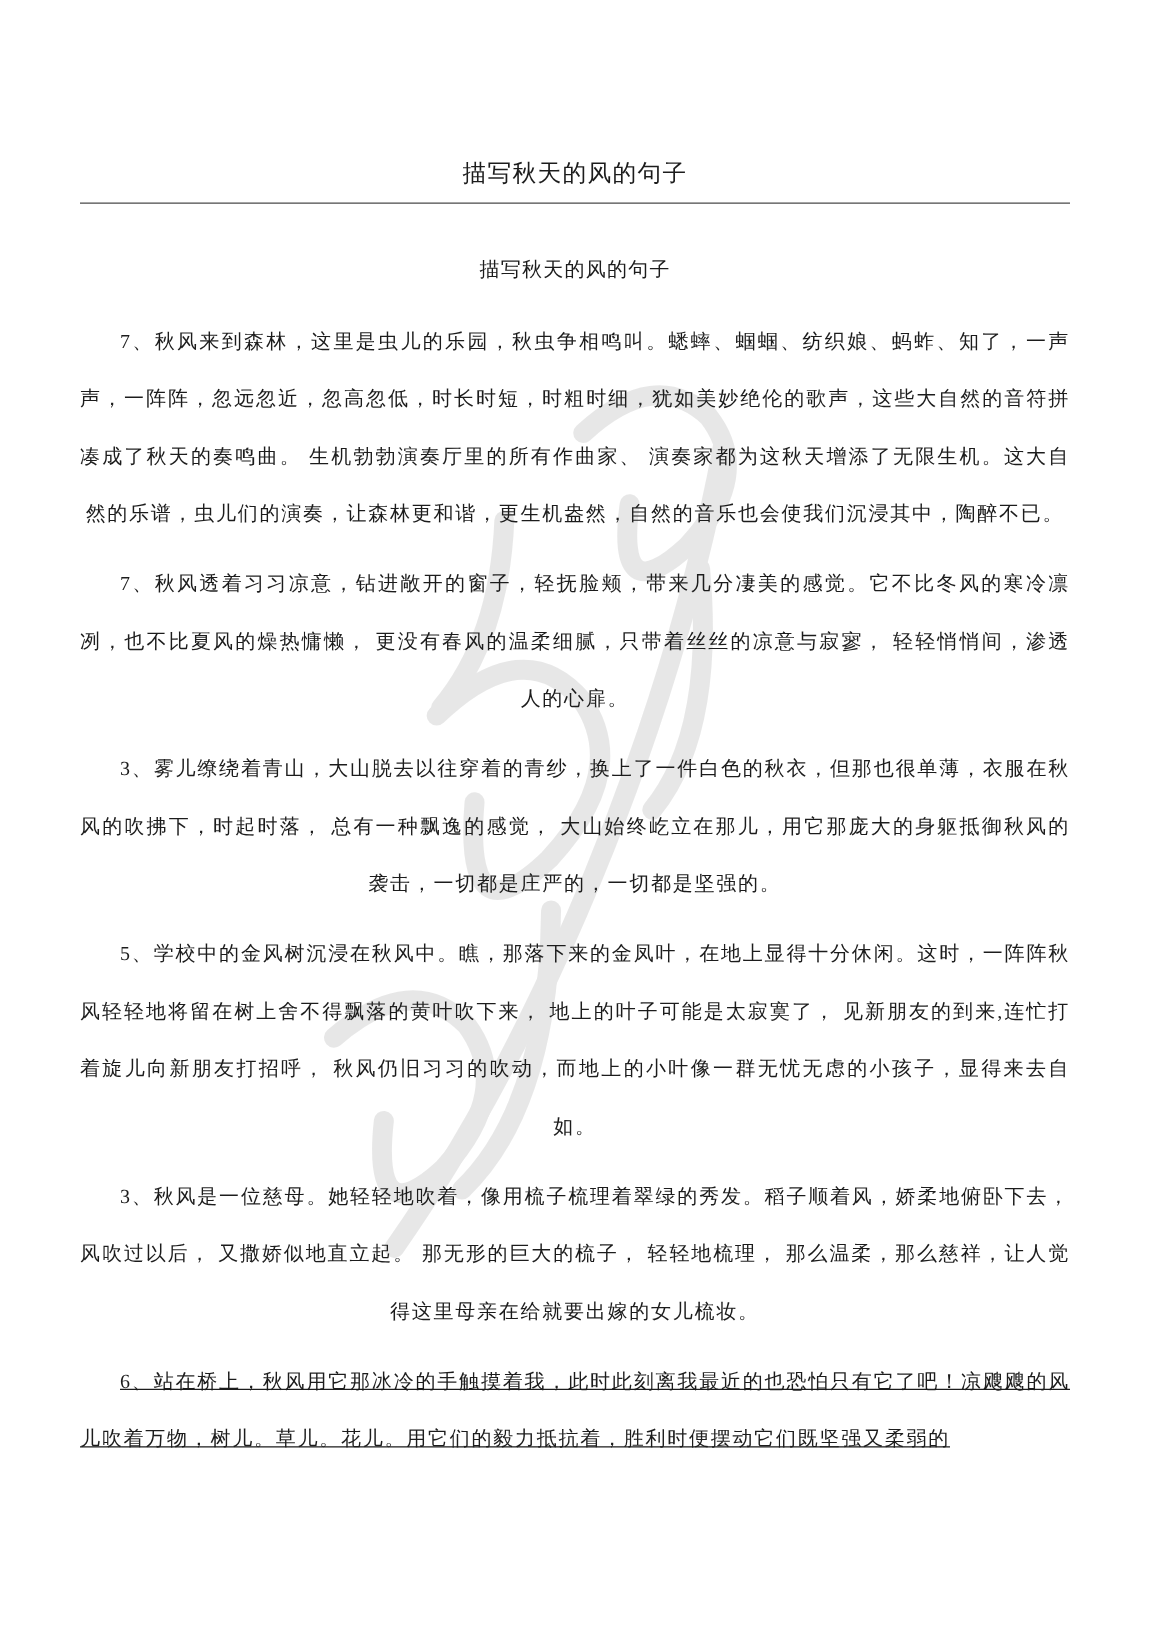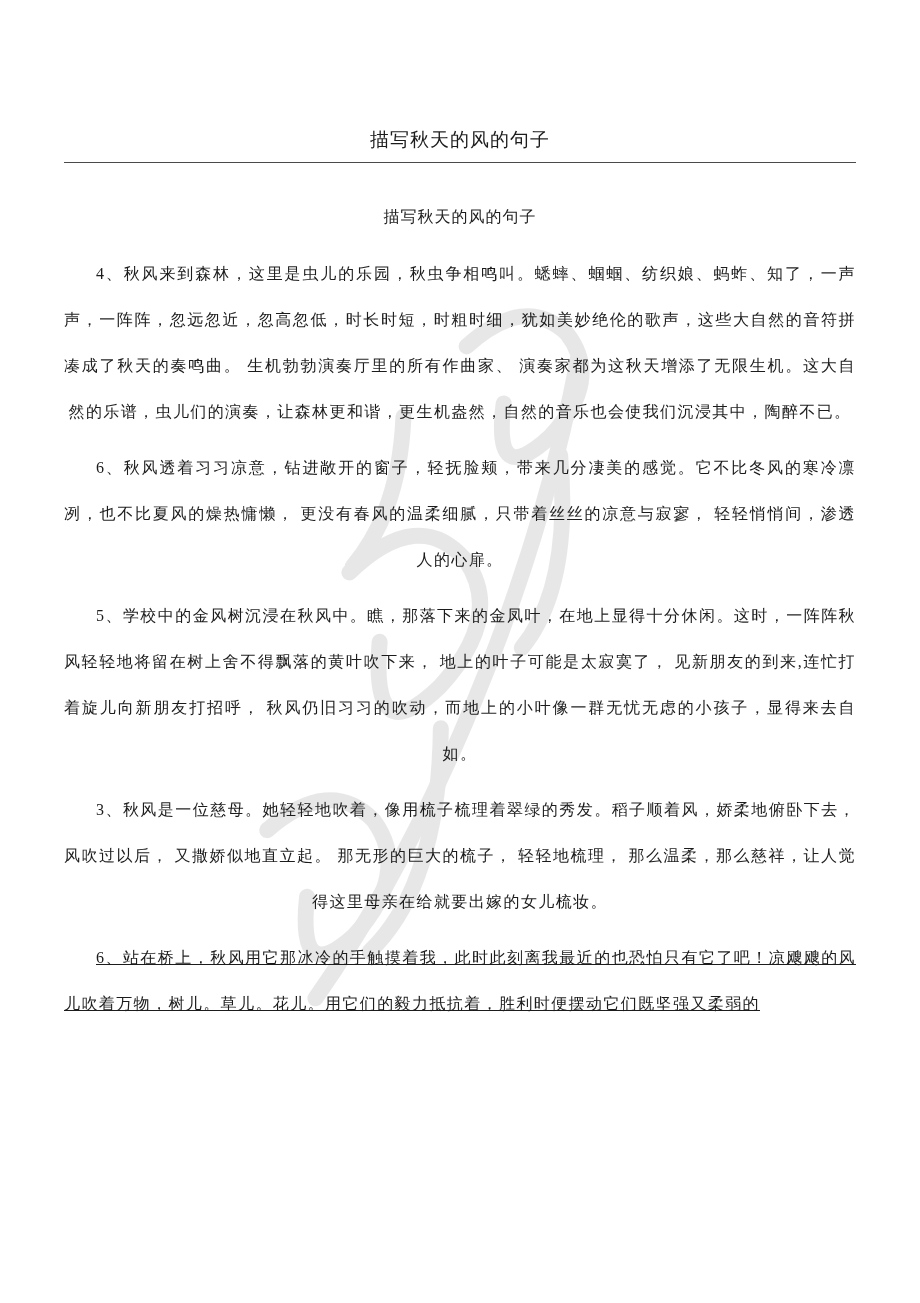--- a/index.html
+++ b/index.html
@@ -104,21 +104,22 @@
 
   <div class="content">
 
     <h1 class="doc-title">描写秋天的风的句子</h1>
 
     <hr class="title-divider">
 
     <div class="doc-subtitle">描写秋天的风的句子</div>
 
     <div class="body-text">
-      <p>4、秋风来到森林，这里是虫儿的乐园，秋虫争相鸣叫。蟋蟀、蝈蝈、纺织娘、蚂蚱、知了，一声声，一阵阵，忽远忽近，忽高忽低，时长时短，时粗时细，犹如美妙绝伦的歌声，这些大自然的音符拼凑成了秋天的奏鸣曲。 生机勃勃演奏厅里的所有作曲家、 演奏家都为这秋天增添了无限生机。这大自然的乐谱，虫儿们的演奏，让森林更和谐，更生机盎然，自然的音乐也会使我们沉浸其中，陶醉不已。</p>
-      <p>6、秋风透着习习凉意，钻进敞开的窗子，轻抚脸颊，带来几分凄美的感觉。它不比冬风的寒冷凛冽，也不比夏风的燥热慵懒， 更没有春风的温柔细腻，只带着丝丝的凉意与寂寥， 轻轻悄悄间，渗透人的心扉。</p>
+      <p>7、秋风来到森林，这里是虫儿的乐园，秋虫争相鸣叫。蟋蟀、蝈蝈、纺织娘、蚂蚱、知了，一声声，一阵阵，忽远忽近，忽高忽低，时长时短，时粗时细，犹如美妙绝伦的歌声，这些大自然的音符拼凑成了秋天的奏鸣曲。 生机勃勃演奏厅里的所有作曲家、 演奏家都为这秋天增添了无限生机。这大自然的乐谱，虫儿们的演奏，让森林更和谐，更生机盎然，自然的音乐也会使我们沉浸其中，陶醉不已。</p>
+      <p>7、秋风透着习习凉意，钻进敞开的窗子，轻抚脸颊，带来几分凄美的感觉。它不比冬风的寒冷凛冽，也不比夏风的燥热慵懒， 更没有春风的温柔细腻，只带着丝丝的凉意与寂寥， 轻轻悄悄间，渗透人的心扉。</p>
+      <p>3、雾儿缭绕着青山，大山脱去以往穿着的青纱，换上了一件白色的秋衣，但那也很单薄，衣服在秋风的吹拂下，时起时落， 总有一种飘逸的感觉， 大山始终屹立在那儿，用它那庞大的身躯抵御秋风的袭击，一切都是庄严的，一切都是坚强的。</p>
       <p>5、学校中的金风树沉浸在秋风中。瞧，那落下来的金凤叶，在地上显得十分休闲。这时，一阵阵秋风轻轻地将留在树上舍不得飘落的黄叶吹下来， 地上的叶子可能是太寂寞了， 见新朋友的到来,连忙打着旋儿向新朋友打招呼， 秋风仍旧习习的吹动，而地上的小叶像一群无忧无虑的小孩子，显得来去自如。</p>
       <p>3、秋风是一位慈母。她轻轻地吹着，像用梳子梳理着翠绿的秀发。稻子顺着风，娇柔地俯卧下去，风吹过以后， 又撒娇似地直立起。 那无形的巨大的梳子， 轻轻地梳理， 那么温柔，那么慈祥，让人觉得这里母亲在给就要出嫁的女儿梳妆。</p>
       <p class="continued">6、站在桥上，秋风用它那冰冷的手触摸着我，此时此刻离我最近的也恐怕只有它了吧！凉飕飕的风儿吹着万物，树儿。草儿。花儿。用它们的毅力抵抗着，胜利时便摆动它们既坚强又柔弱的</p>
     </div>
 
   </div>
 </div>
 
 </body></html>

